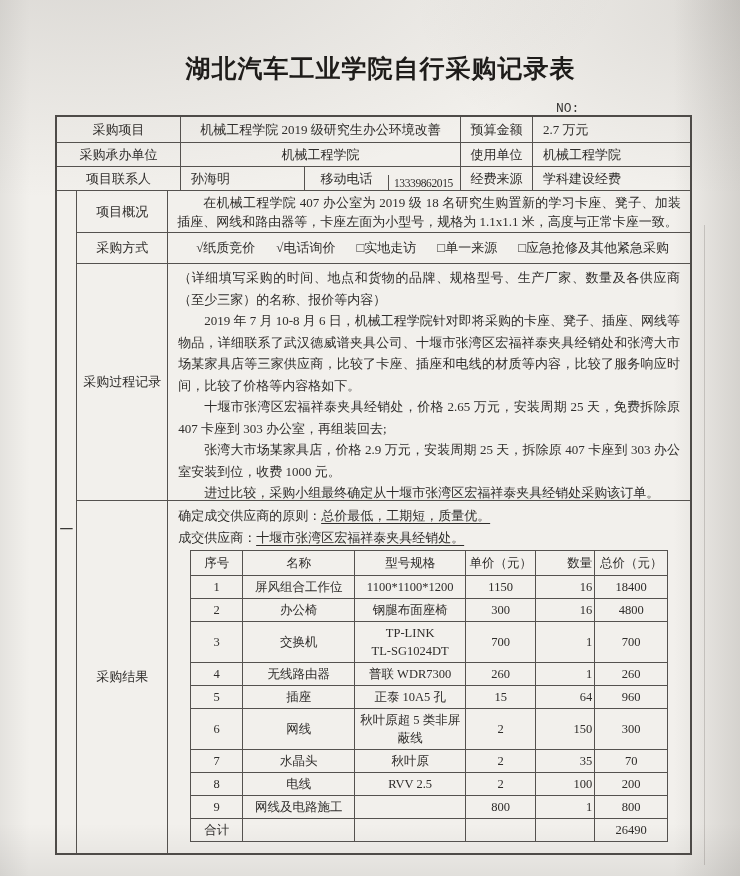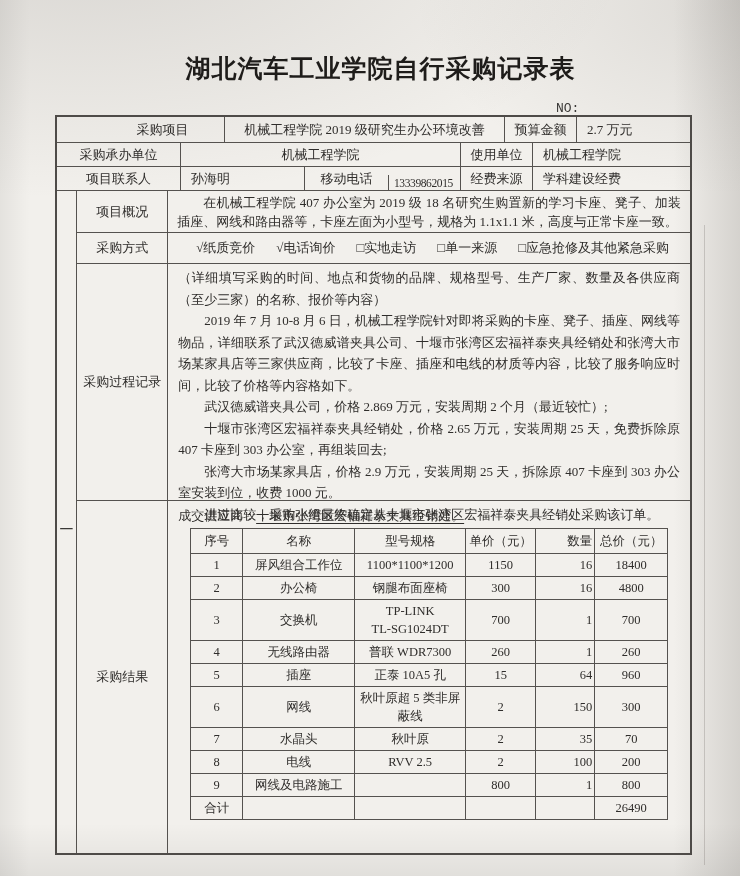--- a/index.html
+++ b/index.html
@@ -37,21 +37,21 @@
     border:2px solid #4e4b48; display:flex; flex-direction:column;
     font-size:13px;
   }
   .row{ display:flex; }
   .row + .row, .lower{ border-top:1px solid #55524f; }
   .cell{ display:flex; align-items:center; overflow:hidden; }
   .cell + .cell{ border-left:1px solid #55524f; }
   .lab{ justify-content:center; text-align:center; }
   .val{ padding-left:10px; }
   .ctr{ justify-content:center; text-align:center; }
-  .rA{ height:25px;padding-left:44px; } .rB{ height:24px; } .rC{ height:24px; }
+  .rA{ height:25px; } .rB{ height:24px; } .rC{ height:24px; }
   .w-biglabel{ width:123px; }
   .w-content1{ width:280px; }
   .w-rlabel{ width:72px; }
   .flex1{ flex:1; }
   .w-contact{ width:124px; } .w-moblab{ width:84px; } .w-mobile{ width:72px;margin-top:8px; }
   .mobile-num{ font-size:11.5px; letter-spacing:-0.4px; padding-left:5px; }
   .lower{ flex:1; display:flex; }
   .narrow{ width:33px; border-right:1px solid #55524f; position:relative; }
   .side-mark{ position:absolute; top:330px; left:0; width:100%; text-align:center; font-size:14px; color:#3a3836; }
   .lower-right{ flex:1; display:flex; flex-direction:column; }
@@ -139,30 +139,30 @@
         <div class="lr-row rE">
           <div class="cell lab w-lab2">采购方式</div>
           <div class="content methods"><span class="opt">√纸质竞价</span><span class="opt">√电话询价</span><span class="opt">□实地走访</span><span class="opt">□单一来源</span><span class="opt">□应急抢修及其他紧急采购</span></div>
         </div>
 
         <div class="lr-row rF">
           <div class="cell lab w-lab2">采购过程记录</div>
           <div class="content proc">
               <p>（详细填写采购的时间、地点和货物的品牌、规格型号、生产厂家、数量及各供应商（至少三家）的名称、报价等内容）</p>
               <p>2019 年 7 月 10-8 月 6 日，机械工程学院针对即将采购的卡座、凳子、插座、网线等物品，详细联系了武汉德威谱夹具公司、十堰市张湾区宏福祥泰夹具经销处和张湾大市场某家具店等三家供应商，比较了卡座、插座和电线的材质等内容，比较了服务响应时间，比较了价格等内容格如下。</p>
-              <p>武汉德威谱夹具公司，价格 2.869 万元，安装周期 2 个月（最近较忙）;</p>
               <p>十堰市张湾区宏福祥泰夹具经销处，价格 2.65 万元，安装周期 25 天，免费拆除原 407 卡座到 303 办公室，再组装回去;</p>
               <p>张湾大市场某家具店，价格 2.9 万元，安装周期 25 天，拆除原 407 卡座到 303 办公室安装到位，收费 1000 元。</p>
               <p>进过比较，采购小组最终确定从十堰市张湾区宏福祥泰夹具经销处采购该订单。</p>
             </div>
         </div>
 
         <div class="lr-row rG">
           <div class="cell lab w-lab2">采购结果</div>
           <div class="content res">
+            <p><span>确定成交供应商的原则：</span><span class="uline">总价最低，工期短，质量优。</span></p>
             <p><span>成交供应商：</span><span class="uline">十堰市张湾区宏福祥泰夹具经销处。</span></p>
             <table class="result-table">
               <thead>
                   <tr>
                     <th>序号</th>
                     <th>名称</th>
                     <th>型号规格</th>
                     <th>单价（元）</th>
                     <th>数量</th>
                     <th>总价（元）</th>

